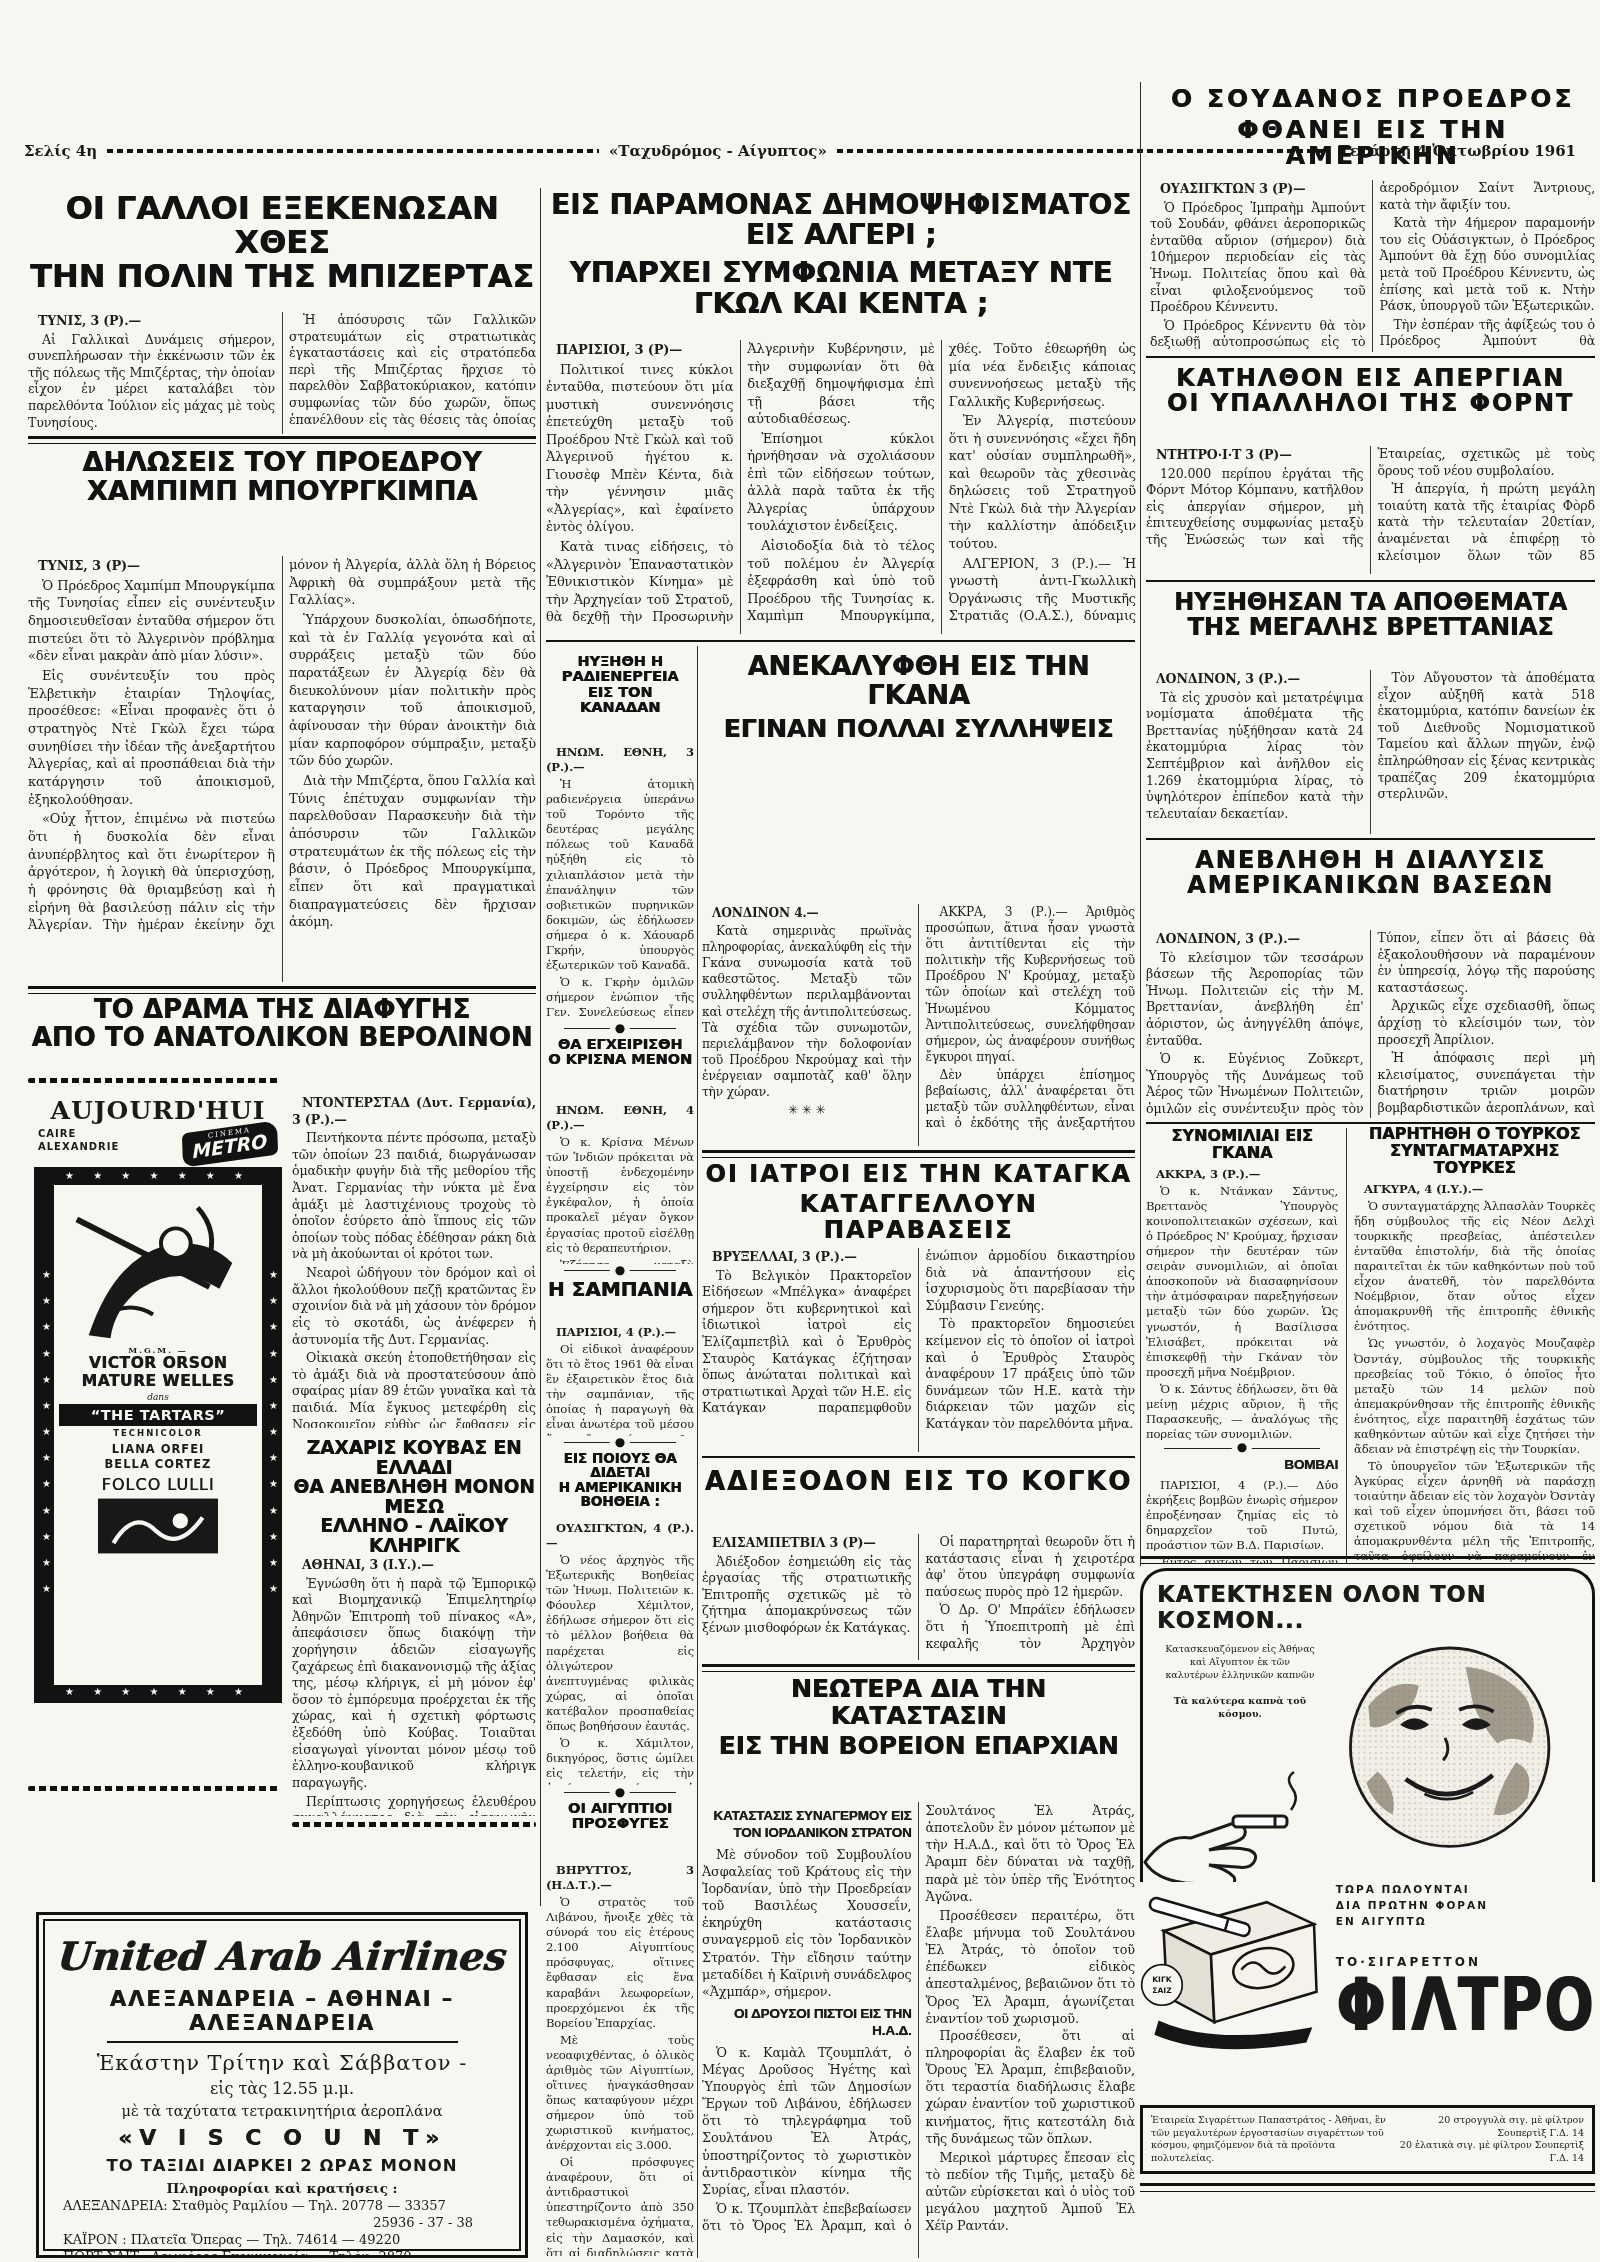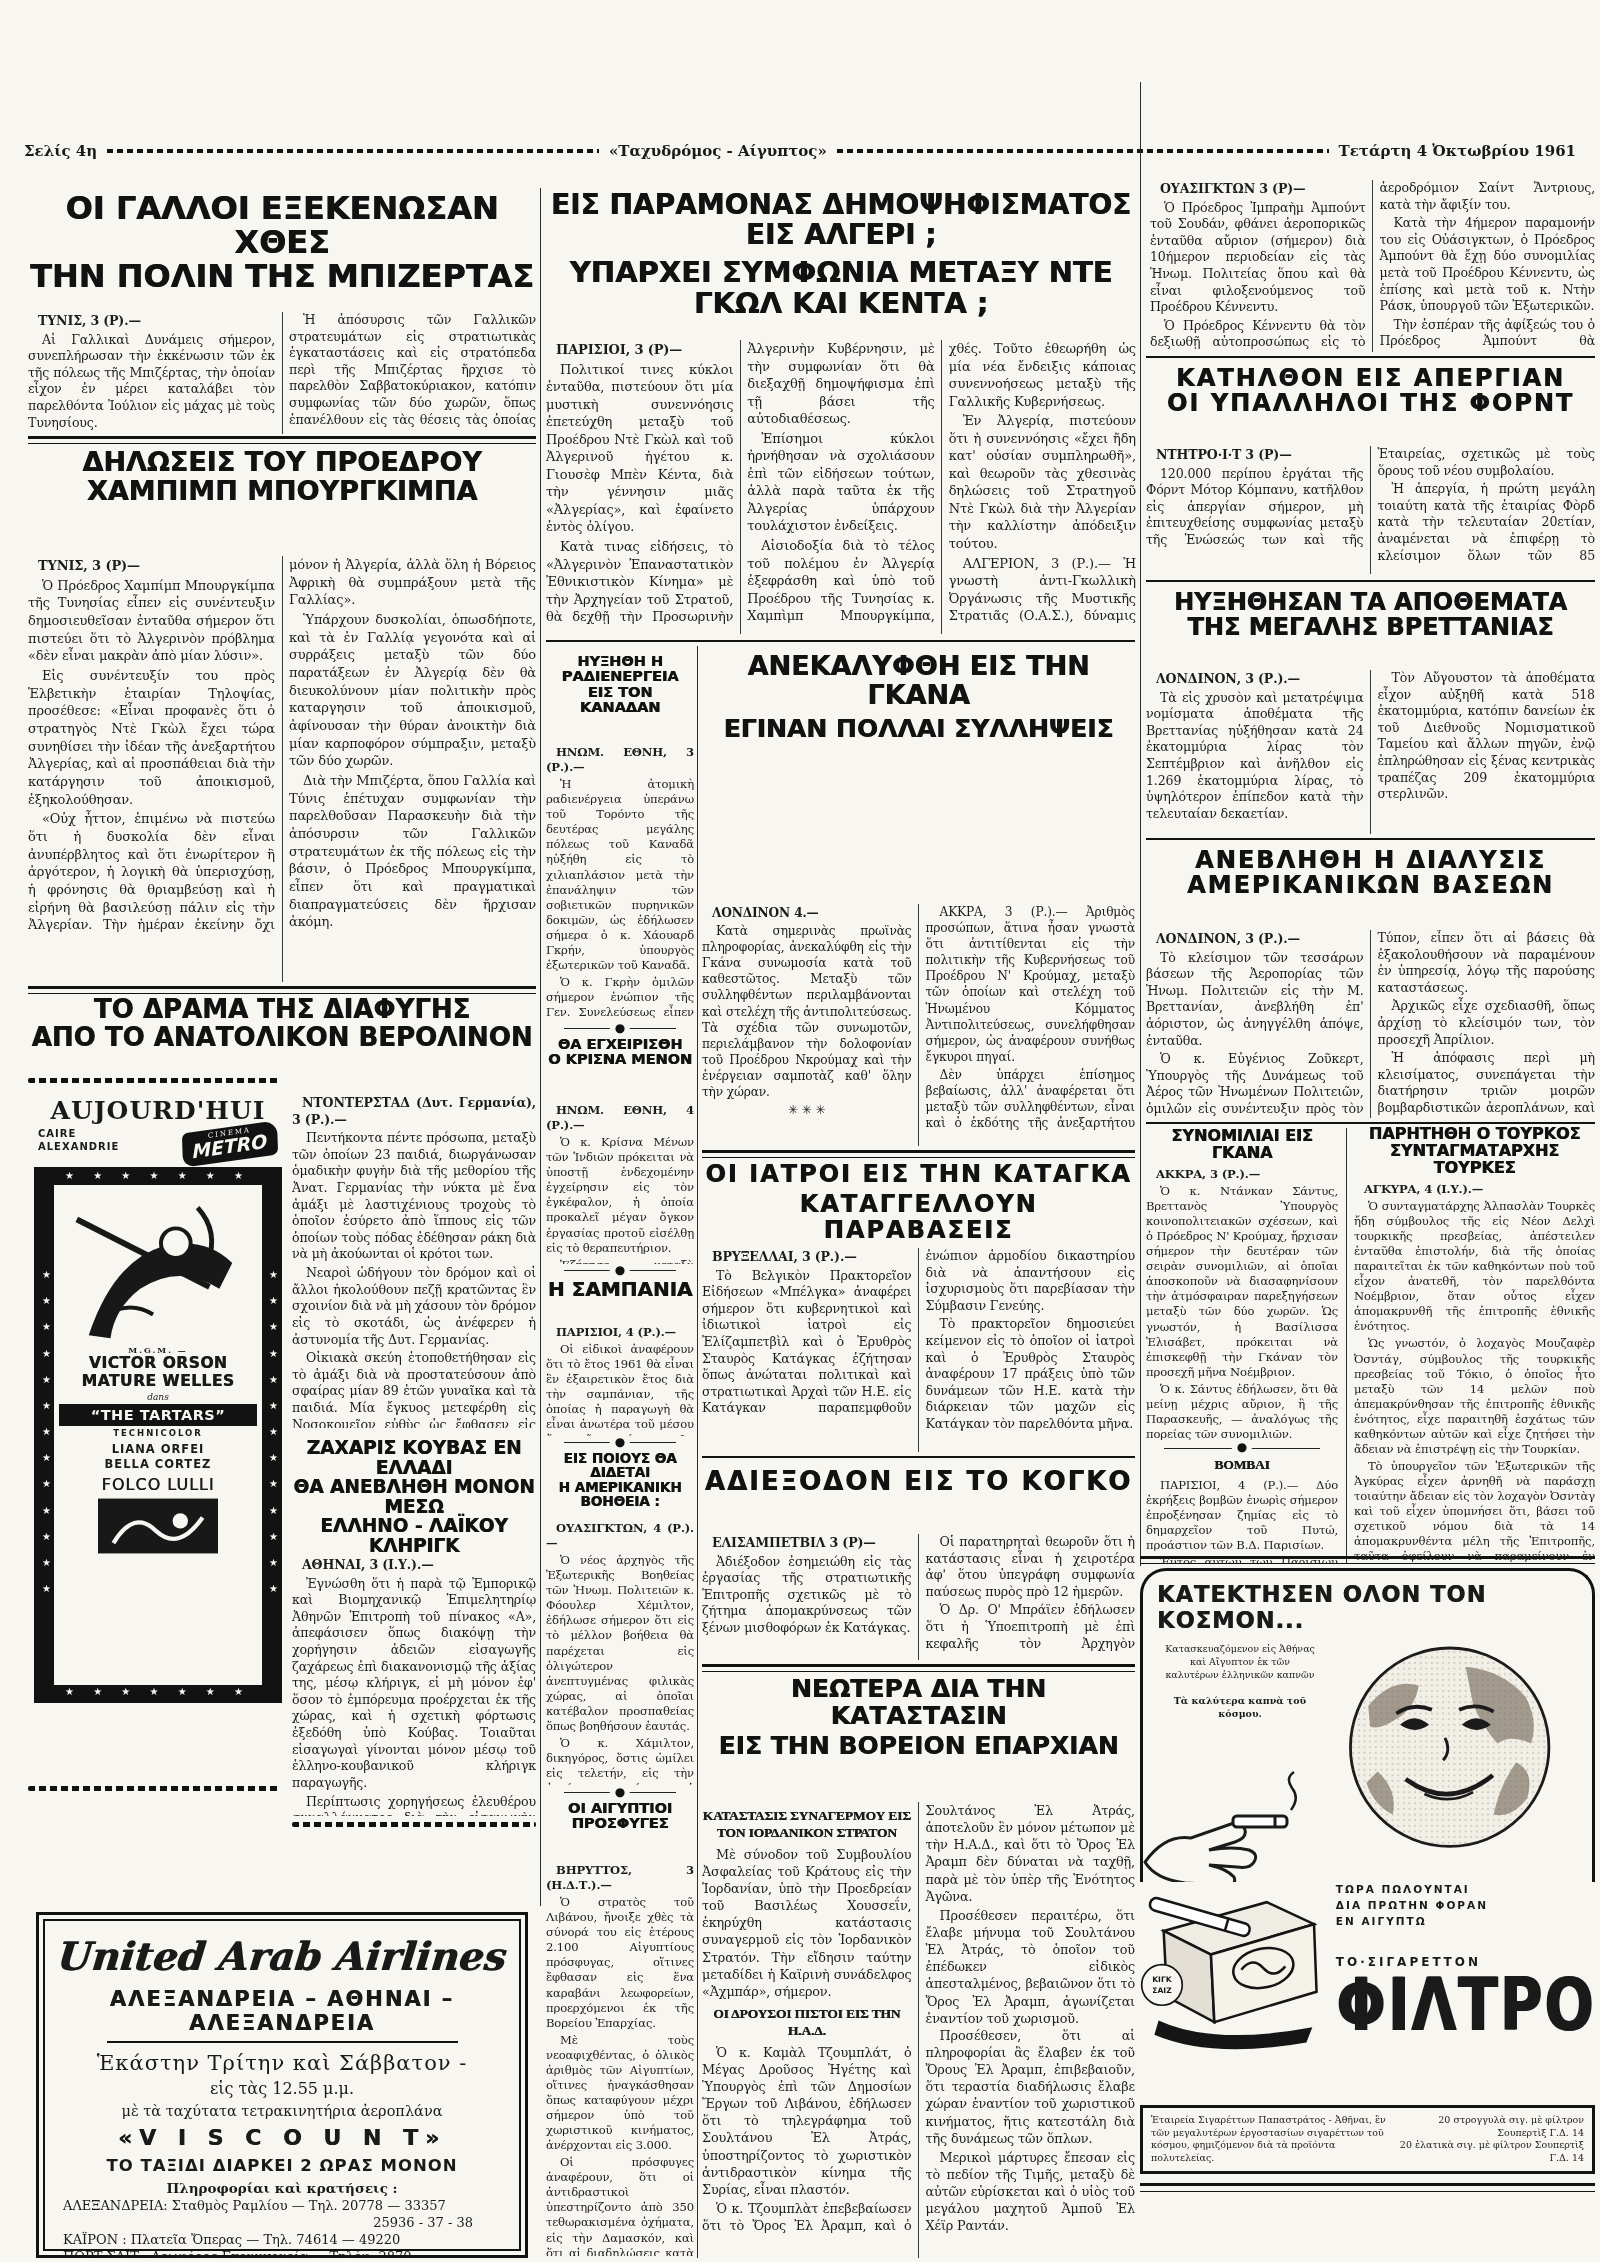--- a/index.html
+++ b/index.html
@@ -10,21 +10,21 @@
   .hl-line{display:block;}
   .hl-rule{width:190px;height:4px;border-top:3px solid #121212;border-bottom:1px solid #121212;margin:7px auto 0;}
   .hl-rule.w-wide{width:300px;}
   .hl-rule.w-sm{width:120px;}
   .body-text{font-size:12.6px;line-height:1.32;text-align:justify;color:#1c1c1c;letter-spacing:-0.15px;}
   .body-text .para{margin:0 0 2px;text-indent:14px;}
   .dateline{font-weight:bold;margin:1px 0 2px;text-indent:10px;}
   .cols2{column-count:2;column-gap:14px;column-rule:1px solid #3a3a3a;}
   .cols3{column-count:3;column-gap:14px;column-rule:1px solid #3a3a3a;}
   .narrow{font-size:11.6px;line-height:1.3;}
-  .subhead{font-family:Liberation Serif, serif;font-weight:bold;text-align:center;font-size:13.5px;line-height:1.25;margin:6px 0 4px;text-shadow:0.4px 0 0 currentColor;}
+  .subhead{font-family:Liberation Sans, sans-serif;font-weight:bold;text-align:right;font-size:13.5px;line-height:1.25;margin:6px 0 4px;text-shadow:0.4px 0 0 currentColor;}
   .vrule{position:absolute;width:1px;background:#2c2c2c;}
   .hrule{position:absolute;height:4px;border-top:3px solid #121212;border-bottom:1px solid #121212;}
   .hrule.thin{height:0;border-bottom:none;border-top:2px solid #121212;}
   .squiggle{position:absolute;height:5px;background:repeating-linear-gradient(90deg,#121212 0 7px,transparent 7px 11px);border-radius:2px;}
   .dot-rule{position:relative;border-top:1.5px solid #222;margin:6px 18px 8px;}
   .dot-rule::after{content:"●";position:absolute;left:50%;transform:translate(-50%,-58%);font-size:12px;background:#f8f6f1;padding:0 5px;color:#121212;}
   
   .hdr{position:absolute;left:24px;top:142px;width:1552px;display:flex;align-items:center;font-weight:bold;font-size:15px;}
   .hdr .dots{flex:1;height:4px;margin:0 10px;background:repeating-linear-gradient(90deg,#121212 0 6px,transparent 6px 10px);}
   
@@ -377,20 +377,25 @@
         <p class="para">Ὁ κ. Καμὰλ Τζουμπλάτ, ὁ Μέγας Δροῦσος Ἡγέτης καὶ Ὑπουργὸς ἐπὶ τῶν Δημοσίων Ἔργων τοῦ Λιβάνου, ἐδήλωσεν ὅτι τὸ τηλεγράφημα τοῦ Σουλτάνου Ἐλ Ἀτράς, ὑποστηρίζοντος τὸ χωριστικὸν ἀντιδραστικὸν κίνημα τῆς Συρίας, εἶναι πλαστόν.</p>
         <p class="para">Ὁ κ. Τζουμπλὰτ ἐπεβεβαίωσεν ὅτι τὸ Ὄρος Ἐλ Ἀραμπ, καὶ ὁ Σουλτάνος Ἐλ Ἀτράς, ἀποτελοῦν ἓν μόνον μέτωπον μὲ τὴν Η.Α.Δ., καὶ ὅτι τὸ Ὄρος Ἐλ Ἀραμπ δὲν δύναται νὰ ταχθῇ, παρὰ μὲ τὸν ὑπὲρ τῆς Ἑνότητος Ἀγῶνα.</p>
         <p class="para">Προσέθεσεν περαιτέρω, ὅτι ἔλαβε μήνυμα τοῦ Σουλτάνου Ἐλ Ἀτράς, τὸ ὁποῖον τοῦ ἐπέδωκεν εἰδικὸς ἀπεσταλμένος, βεβαιῶνον ὅτι τὸ Ὄρος Ἐλ Ἀραμπ, ἀγωνίζεται ἐναντίον τοῦ χωρισμοῦ.</p>
       </div>
     <div>
         <p class="para">Προσέθεσεν, ὅτι αἱ πληροφορίαι ἃς ἔλαβεν ἐκ τοῦ Ὄρους Ἐλ Ἀραμπ, ἐπιβεβαιοῦν, ὅτι τεραστία διαδήλωσις ἔλαβε χώραν ἐναντίον τοῦ χωριστικοῦ κινήματος, ἥτις κατεστάλη διὰ τῆς δυνάμεως τῶν ὅπλων.</p>
         <p class="para">Μερικοὶ μάρτυρες ἔπεσαν εἰς τὸ πεδίον τῆς Τιμῆς, μεταξὺ δὲ αὐτῶν εὑρίσκεται καὶ ὁ υἱὸς τοῦ μεγάλου μαχητοῦ Ἀμποῦ Ἐλ Χέϊρ Ραντάν.</p>
       </div>
   </div>
 
+  <div class="block headline" style="left:1150px;top:86px;width:445px;font-size:25px;letter-spacing:3px;">
+    <span class="hl-line">Ο ΣΟΥΔΑΝΟΣ ΠΡΟΕΔΡΟΣ</span>
+    <span class="hl-line" style="margin-top:4px;">ΦΘΑΝΕΙ ΕΙΣ ΤΗΝ ΑΜΕΡΙΚΗΝ</span>
+    <span class="hl-rule"></span>
+  </div>
   <div class="block body-text cols2" style="left:1150px;top:180px;width:445px;height:172px;">
     <div class="dateline">ΟΥΑΣΙΓΚΤΩΝ 3 (Ρ)—</div>
     <div>
         <p class="para">Ὁ Πρόεδρος Ἰμπραὴμ Ἀμπούντ τοῦ Σουδάν, φθάνει ἀεροπορικῶς ἐνταῦθα αὔριον (σήμερον) διὰ 10ήμερον περιοδείαν εἰς τὰς Ἡνωμ. Πολιτείας ὅπου καὶ θὰ εἶναι φιλοξενούμενος τοῦ Προέδρου Κέννεντυ.</p>
         <p class="para">Ὁ Πρόεδρος Κέννεντυ θὰ τὸν δεξιωθῇ αὐτοπροσώπως εἰς τὸ ἀεροδρόμιον Σαίντ Ἄντριους, κατὰ τὴν ἄφιξίν του.</p>
         <p class="para">Κατὰ τὴν 4ήμερον παραμονήν του εἰς Οὐάσιγκτων, ὁ Πρόεδρος Ἀμπούντ θὰ ἔχῃ δύο συνομιλίας μετὰ τοῦ Προέδρου Κέννεντυ, ὡς ἐπίσης καὶ μετὰ τοῦ κ. Ντὴν Ράσκ, ὑπουργοῦ τῶν Ἐξωτερικῶν.</p>
         <p class="para">Τὴν ἑσπέραν τῆς ἀφίξεώς του ὁ Πρόεδρος Ἀμπούντ θὰ παρακαθήσῃ εἰς δεῖπνον, τὸ ὁποῖον θὰ παρατεθῇ πρὸς τιμήν του ὑπὸ τοῦ Προέδρου καὶ τῆς Κας Κέννεντυ εἰς τὸν Λευκὸν Οἶκον.</p>
       </div>
   </div>
 

